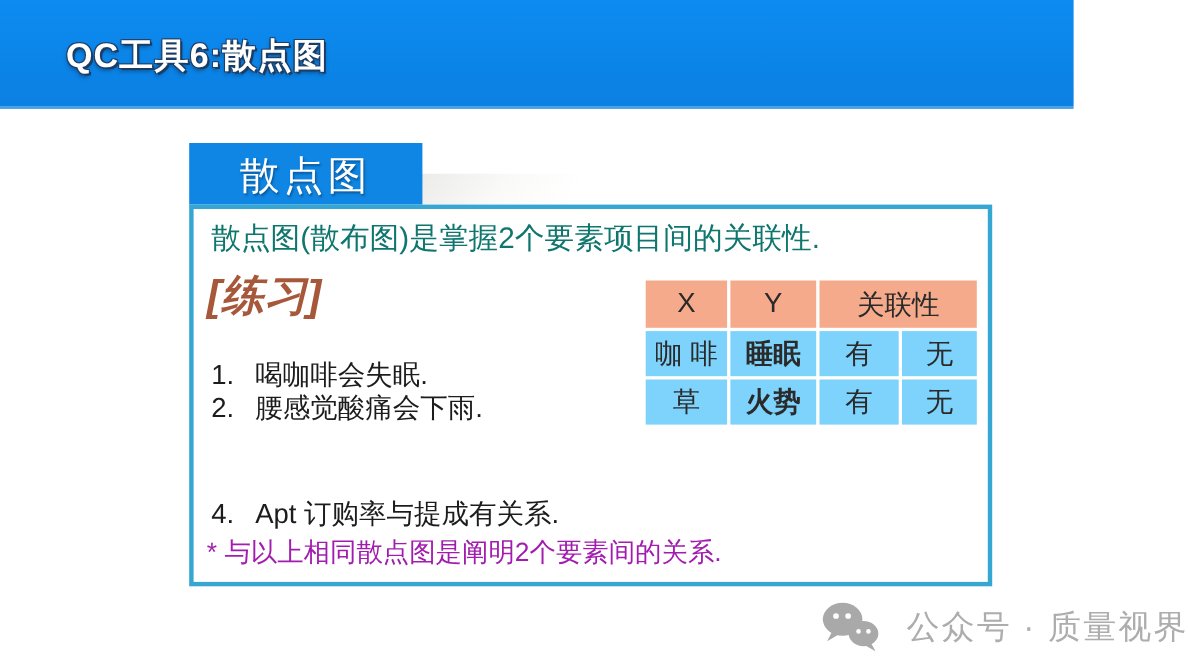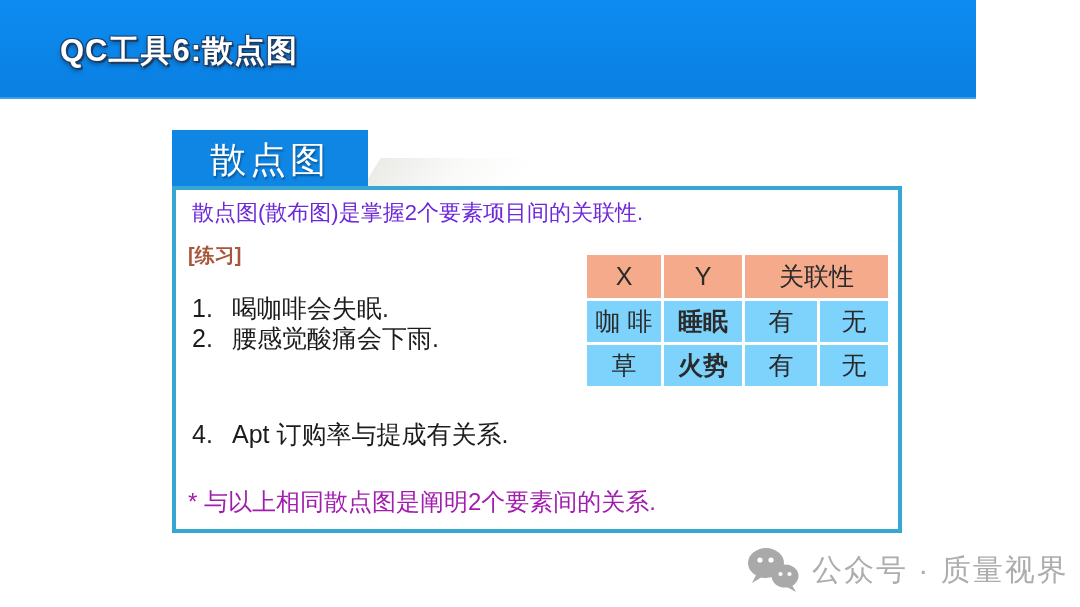--- a/index.html
+++ b/index.html
@@ -36,21 +36,21 @@
       -1px -1px 0 #20406a,
       1px -1px 0 #20406a,
       -1px 1px 0 #20406a,
       0 3px 4px rgba(10,30,60,.55);
   }
 
   
   .tab {
     position: absolute;
     left: 172px; top: 130px;
-    width: 196px; height: 60px;
+    width: 212px; height: 60px;
     background: #0f86e3;
     display: flex;
     align-items: center;
     justify-content: center;
   }
   .tab-label {
     font-size: 36px;
     color: #ffffff;
     letter-spacing: 4px;
     text-shadow: 1px 2px 2px rgba(8,60,110,.65);
@@ -68,36 +68,38 @@
   .card {
     position: absolute;
     left: 172px; top: 186px;
     width: 722px; height: 339px;
     background: #ffffff;
     border: 4px solid #36a6d3;
   }
   .card-title {
     position: absolute;
     left: 16px; top: 8px;
-    font-size: 22px;
-    color: #6d28d9;
+    font-size: 27px;
+    color: #0f766e;
   }
   .exercise-label {
     position: absolute;
     left: 12px; top: 52px;
-    font-size: 20px;
+    font-size: 39px;
     font-weight: bold;
     color: #a8583a;
+    font-style: italic;
   }
   .item {
     position: absolute;
     left: 16px;
     font-size: 25px;
     color: #1c1c1c;
     white-space: nowrap;
+    margin-top: 32px;
   }
   .item .num { display: inline-block; min-width: 40px; }
   .item-1 { top: 102px; }
   .item-2 { top: 132px; }
   .item-3 { top: 186px; }
   .item-4 { top: 228px; }
   .footnote {
     position: absolute;
     left: 12px; top: 296px;
     font-size: 24px;
@@ -129,21 +131,21 @@
   .col-y   { width: 78px; font-weight: bold; }
   .col-yes { width: 72px; }
   .col-no  { width: 68px; }
 
   
   .watermark {
     position: absolute;
     left: 742px; top: 545px;
     display: flex;
     align-items: center;
-    gap: 8px;
+    gap: 20px;
   }
   .wm-icon { width: 62px; height: 50px; }
   .wm-text {
     font-size: 30px;
     color: #adadad;
     letter-spacing: 2px;
     white-space: nowrap;
   }
 </style>
 </head>

